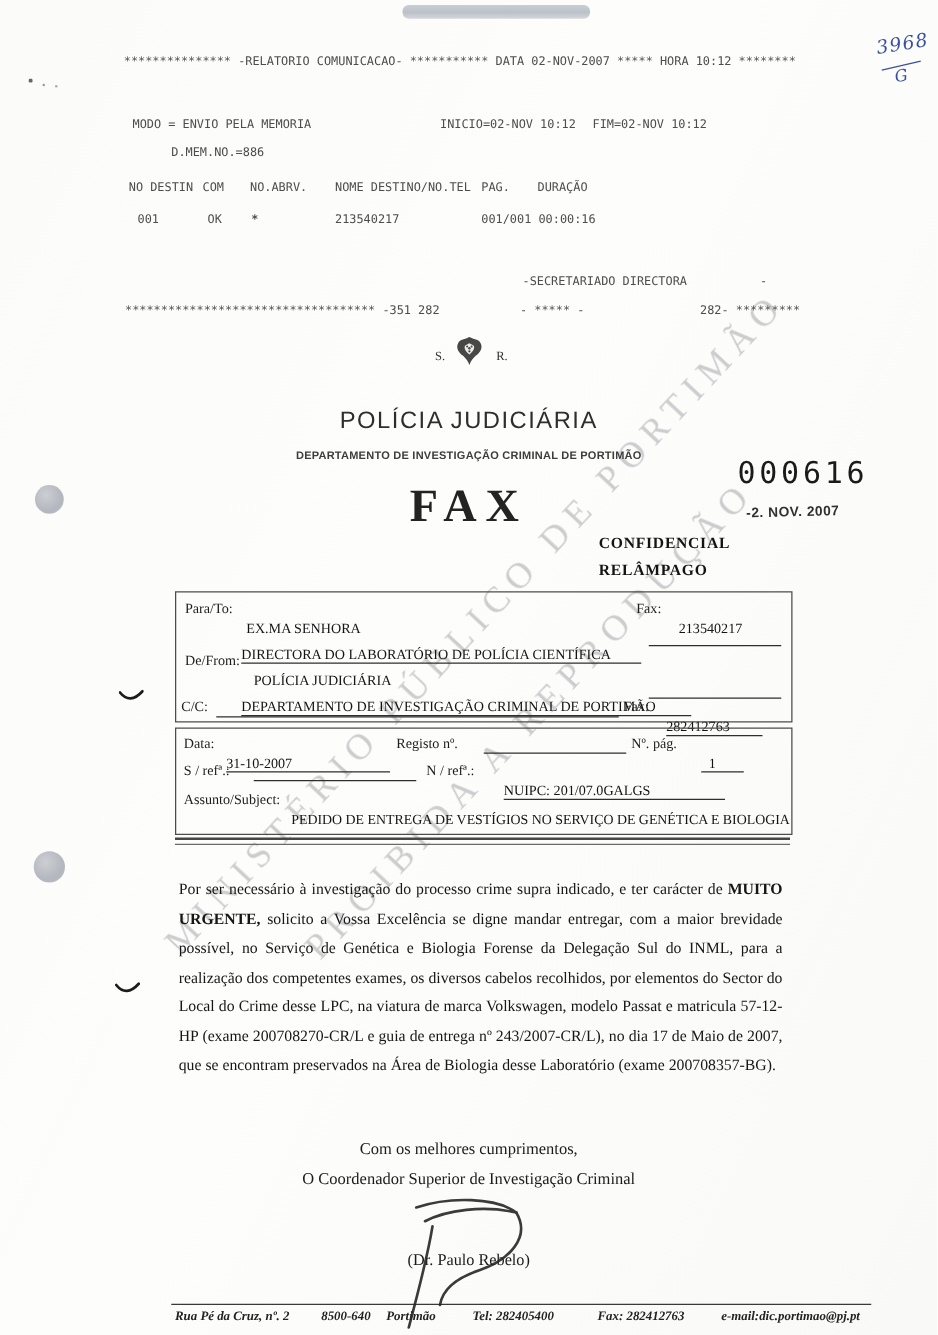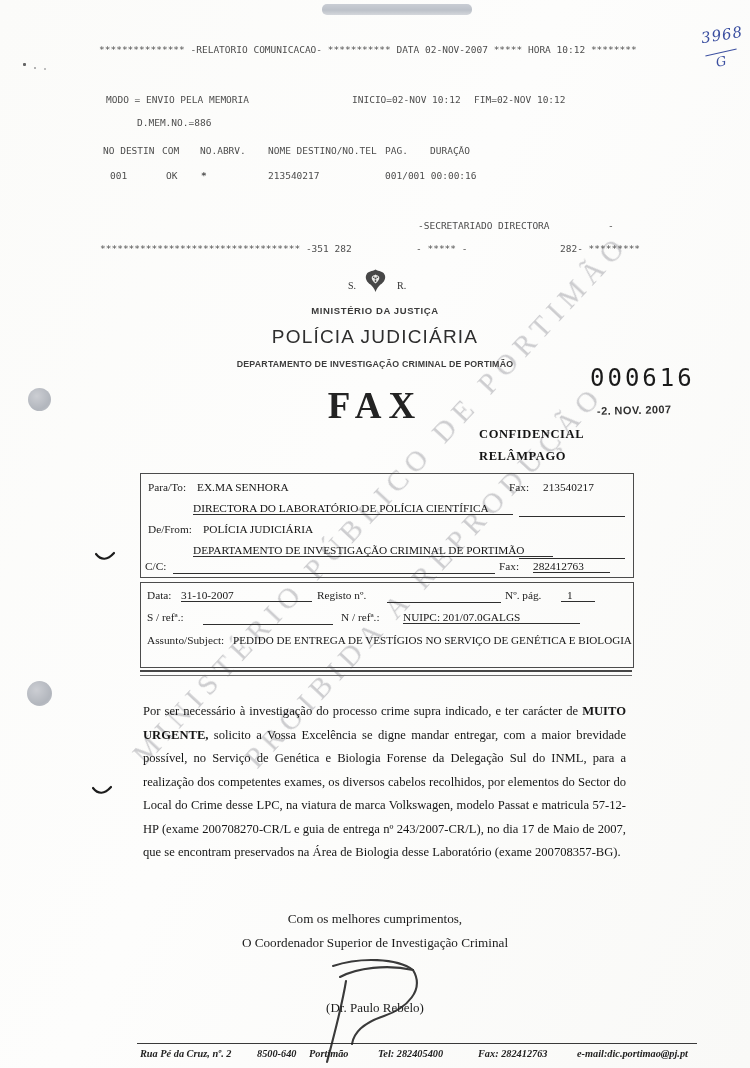--- a/index.html
+++ b/index.html
@@ -8,21 +8,21 @@
         background:linear-gradient(115deg,#fbfbf9 0%,#fdfdfc 45%,#f9f9f7 100%);
         font-family:"Liberation Serif",serif;color:#1b1b1b;}
   .abs{position:absolute;}
   .mono{font-family:"DejaVu Sans Mono",monospace;font-size:9.5px;color:#4d4d4d;white-space:pre;letter-spacing:0;}
   .sans{font-family:"Liberation Sans",sans-serif;}
   .wm{font-family:"Liberation Serif",serif;color:rgba(158,158,164,0.5);white-space:nowrap;
       transform-origin:0 0;z-index:0;letter-spacing:7px;filter:blur(0.4px);}
   .z1{z-index:1;}
   .box{border:1.5px solid #4c4c4c;background:transparent;}
   .lbl{font-size:11.3px;color:#1c1c1c;white-space:nowrap;}
-  .val{font-size:11.3px;color:#141414;white-space:nowrap;}
+  .val{font-size:11.3px;color:#141414;white-space:nowrap;margin-top:16px;}
   .uline{border-bottom:1.2px solid #2e2e2e;}
   .rule{border-bottom:1.2px solid #2e2e2e;height:1px;}
   .stampish{font-family:"DejaVu Sans Mono",monospace;}
   .hole{border-radius:50%;background:radial-gradient(circle at 38% 35%,#ccced3 0%,#b2b6bd 65%,#c6c8cd 100%);}
   .hand{color:#3b4fa0;font-family:"DejaVu Serif",serif;font-style:italic;}
   .footitem{font-size:10.3px;font-weight:bold;font-style:italic;color:#222;white-space:nowrap;}
   .center-col{left:125px;width:500px;text-align:center;}
   svg{display:block;}
 </style>
 </head>
@@ -75,21 +75,20 @@
       <path d="M13.5 1.5 C17 3.5 21 3 22.5 6.5 C24.5 10 22 14.5 18.5 16.5 C16.5 18.5 14.5 20.5 13.5 24 C12.5 20.5 10.5 18.5 8.5 16.5 C5 14.5 2.5 10 4.5 6.5 C6 3 10 3.5 13.5 1.5 Z" fill="#474747"></path>
       <path d="M13.5 6.5 C15 7.6 16.6 7.5 17.2 9 C17.8 11.2 16 13.6 13.5 15.6 C11 13.6 9.2 11.2 9.8 9 C10.4 7.5 12 7.6 13.5 6.5 Z" fill="#ebebe8"></path>
       <circle cx="13.5" cy="10.6" r="1" fill="#474747"></circle>
       <circle cx="11.7" cy="9.2" r="0.8" fill="#474747"></circle>
       <circle cx="15.3" cy="9.2" r="0.8" fill="#474747"></circle>
       <circle cx="13.5" cy="13" r="0.9" fill="#474747"></circle>
     </svg>
   </div>
   <div class="abs z1" style="left:397px;top:280px;font-size:10px;color:#333;">R.</div>
 
-  <div class="abs z1 sans center-col" style="top:305px;font-size:9.5px;font-weight:bold;letter-spacing:0.6px;color:#3a3a3a;">MINISTÉRIO DA JUSTIÇA</div>
   <div class="abs z1 sans center-col" style="top:326px;font-size:19px;letter-spacing:1.2px;color:#2e2e2e;">POLÍCIA JUDICIÁRIA</div>
   <div class="abs z1 sans center-col" style="top:359px;font-size:8.8px;font-weight:bold;letter-spacing:0.2px;color:#3d3d3d;">DEPARTAMENTO DE INVESTIGAÇÃO CRIMINAL DE PORTIMÃO</div>
 
   <div class="abs z1 stampish" style="left:590px;top:364px;font-size:24px;letter-spacing:3px;color:#1a1a1a;">000616</div>
   <div class="abs z1 center-col" style="top:384px;font-size:37px;font-weight:bold;letter-spacing:7px;color:#232323;">FAX</div>
   <div class="abs z1 sans" style="left:597px;top:404px;font-size:11px;font-weight:bold;letter-spacing:0.4px;color:#303030;transform:rotate(-1.5deg);">-2. NOV. 2007</div>
   <div class="abs z1" style="left:479px;top:427px;font-size:12.5px;font-weight:bold;letter-spacing:0.6px;color:#141414;">CONFIDENCIAL</div>
   <div class="abs z1" style="left:479px;top:449px;font-size:12.5px;font-weight:bold;letter-spacing:0.6px;color:#141414;">RELÂMPAGO</div>
 
   <div class="abs z1 hole" style="left:28px;top:388px;width:23px;height:23px;"></div>

